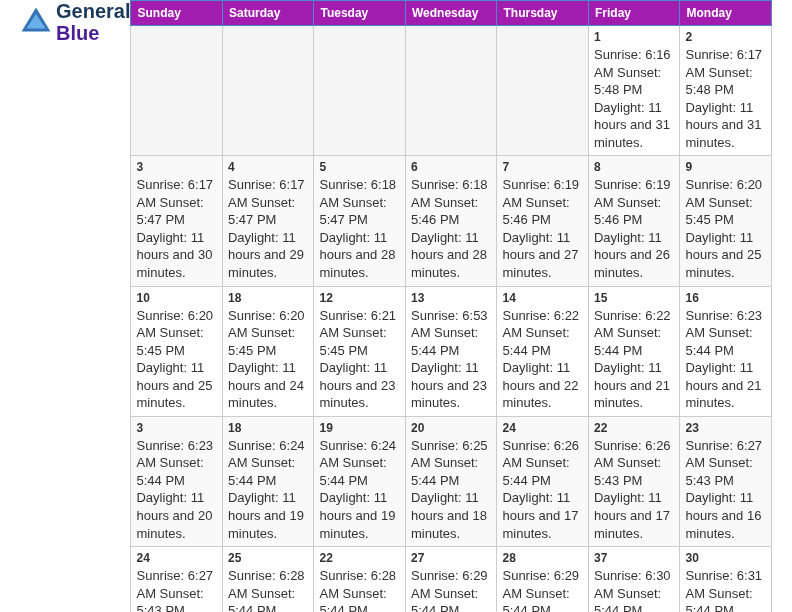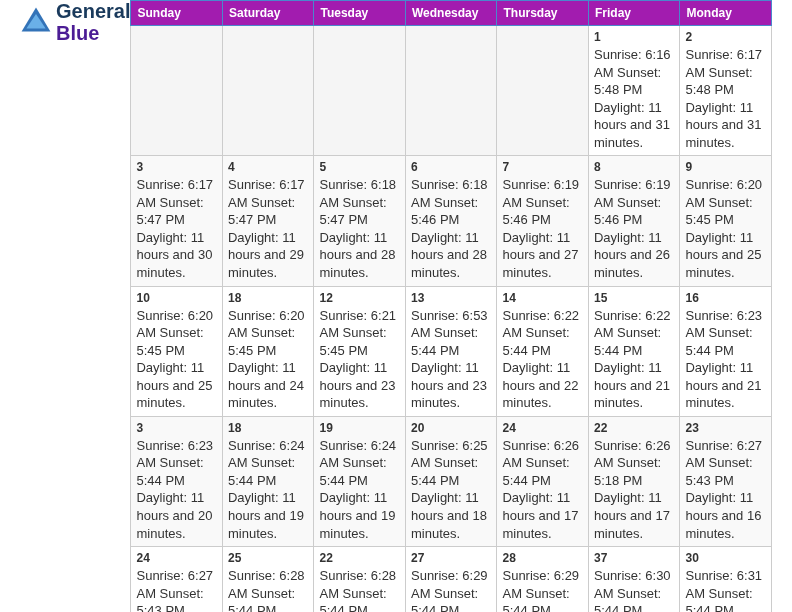--- a/index.html
+++ b/index.html
@@ -289,21 +289,21 @@
           <td>
             <span class="day-num">24</span>
             <div class="day-info">Sunrise: 6:26 AM
 Sunset: 5:44 PM
 Daylight: 11 hours
 and 17 minutes.</div>
           </td>
           <td>
             <span class="day-num">22</span>
             <div class="day-info">Sunrise: 6:26 AM
-Sunset: 5:18 PM
+Sunset: 5:43 PM
 Daylight: 11 hours
 and 17 minutes.</div>
           </td>
           <td>
             <span class="day-num">23</span>
             <div class="day-info">Sunrise: 6:27 AM
 Sunset: 5:43 PM
 Daylight: 11 hours
 and 16 minutes.</div>
           </td>

